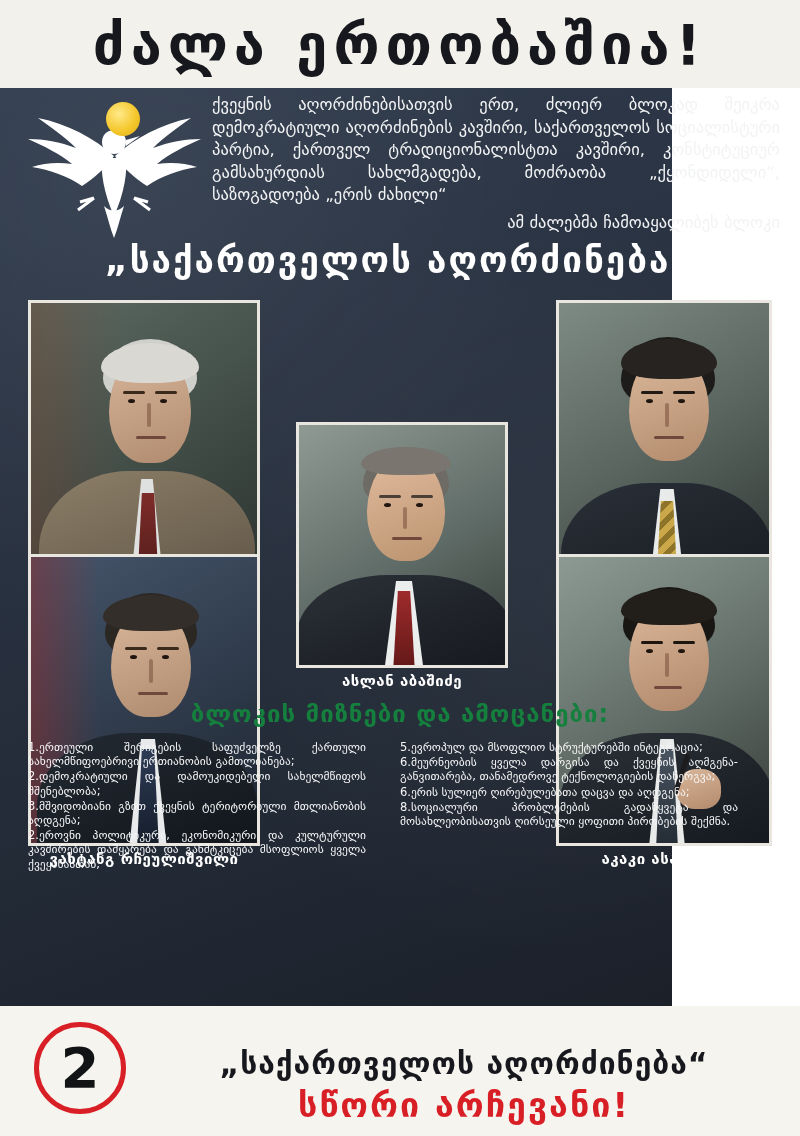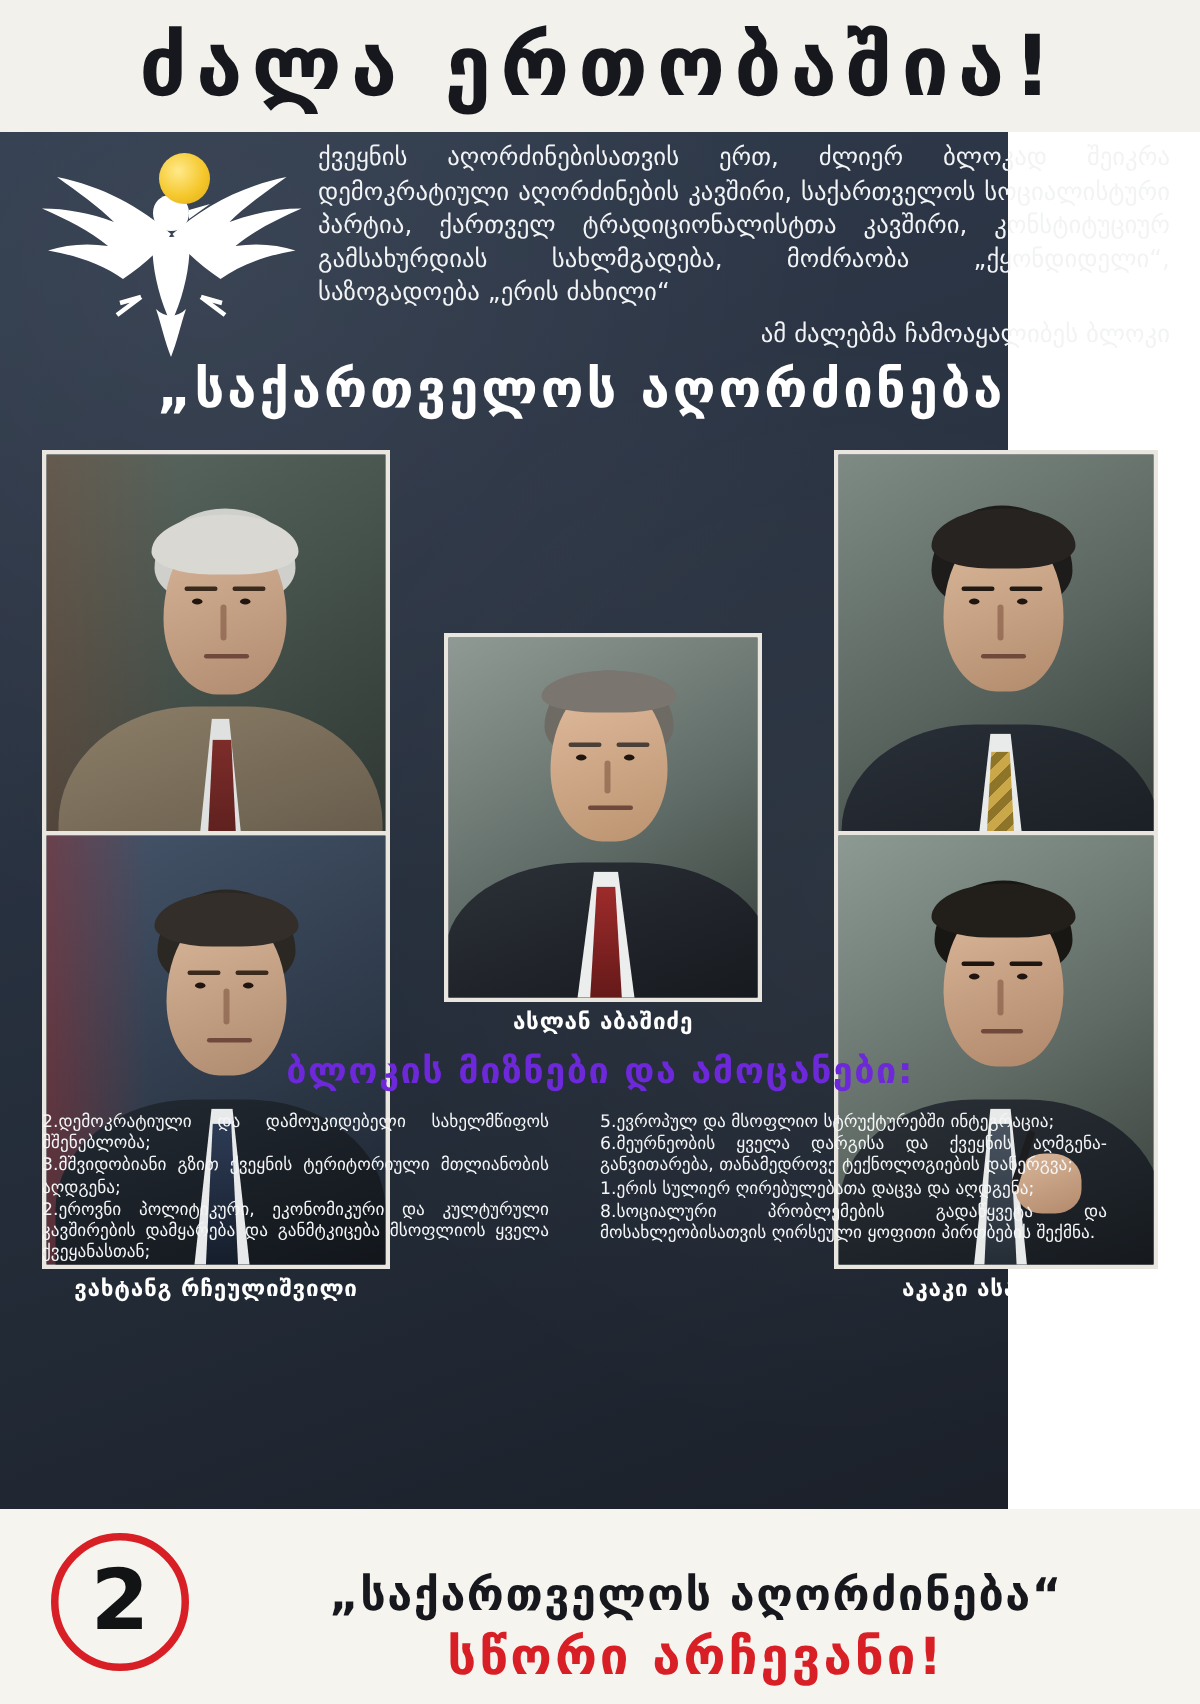--- a/index.html
+++ b/index.html
@@ -175,21 +175,21 @@
     border-radius:3px;
   }
 
   
   .program-title {
     position: absolute;
     left: 0;
     top: 700px;
     width: 800px;
     text-align: center;
-    color: #6d28d9;
+    color: #15803d;
     font-weight: bold;
     font-size: 24px;
     letter-spacing: 1px;
     white-space: nowrap;
   }
   .col {
     position: absolute;
     color: #f4f5f6;
     font-size: 11.5px;
     line-height: 14.2px;
@@ -408,29 +408,30 @@
         </div>
       </div>
       <div class="caption" style="top:296px;">აკაკი ასათიანი</div>
     </div>
 
   </div>
 
   <div class="program-title">ბლოკის მიზნები და ამოცანები:</div>
 
   <div class="col col-left">
+    <p>1.ერთეული შერიგების საფუძველზე ქართული სახელმწიფოებრივი ერთიანობის გამთლიანება;</p>
     <p>2.დემოკრატიული და დამოუკიდებელი სახელმწიფოს მშენებლობა;</p>
     <p>3.მშვიდობიანი გზით ქვეყნის ტერიტორიული მთლიანობის აღდგენა;</p>
     <p>2.ეროვნი პოლიტიკური, ეკონომიკური და კულტურული კავშირების დამყარება და განმტკიცება მსოფლიოს ყველა ქვეყანასთან;</p>
   </div>
 
   <div class="col col-right">
     <p>5.ევროპულ და მსოფლიო სტრუქტურებში ინტეგრაცია;</p>
     <p>6.მეურნეობის ყველა დარგისა და ქვეყნის აღმგენა-განვითარება, თანამედროვე ტექნოლოგიების დანერგვა;</p>
-    <p>1.ერის სულიერ ღირებულებათა დაცვა და აღდგენა;</p>
+    <p>6.ერის სულიერ ღირებულებათა დაცვა და აღდგენა;</p>
     <p>8.სოციალური პრობლემების გადაწყვეტა და მოსახლეობისათვის ღირსეული ყოფითი პირობების შექმნა.</p>
   </div>
 
   <div class="bottom"></div>
   <div class="numcircle">2</div>
   <div class="bl2">„საქართველოს აღორძინება“</div>
   <div class="bl3">სწორი არჩევანი!</div>
 
 </div>
 

